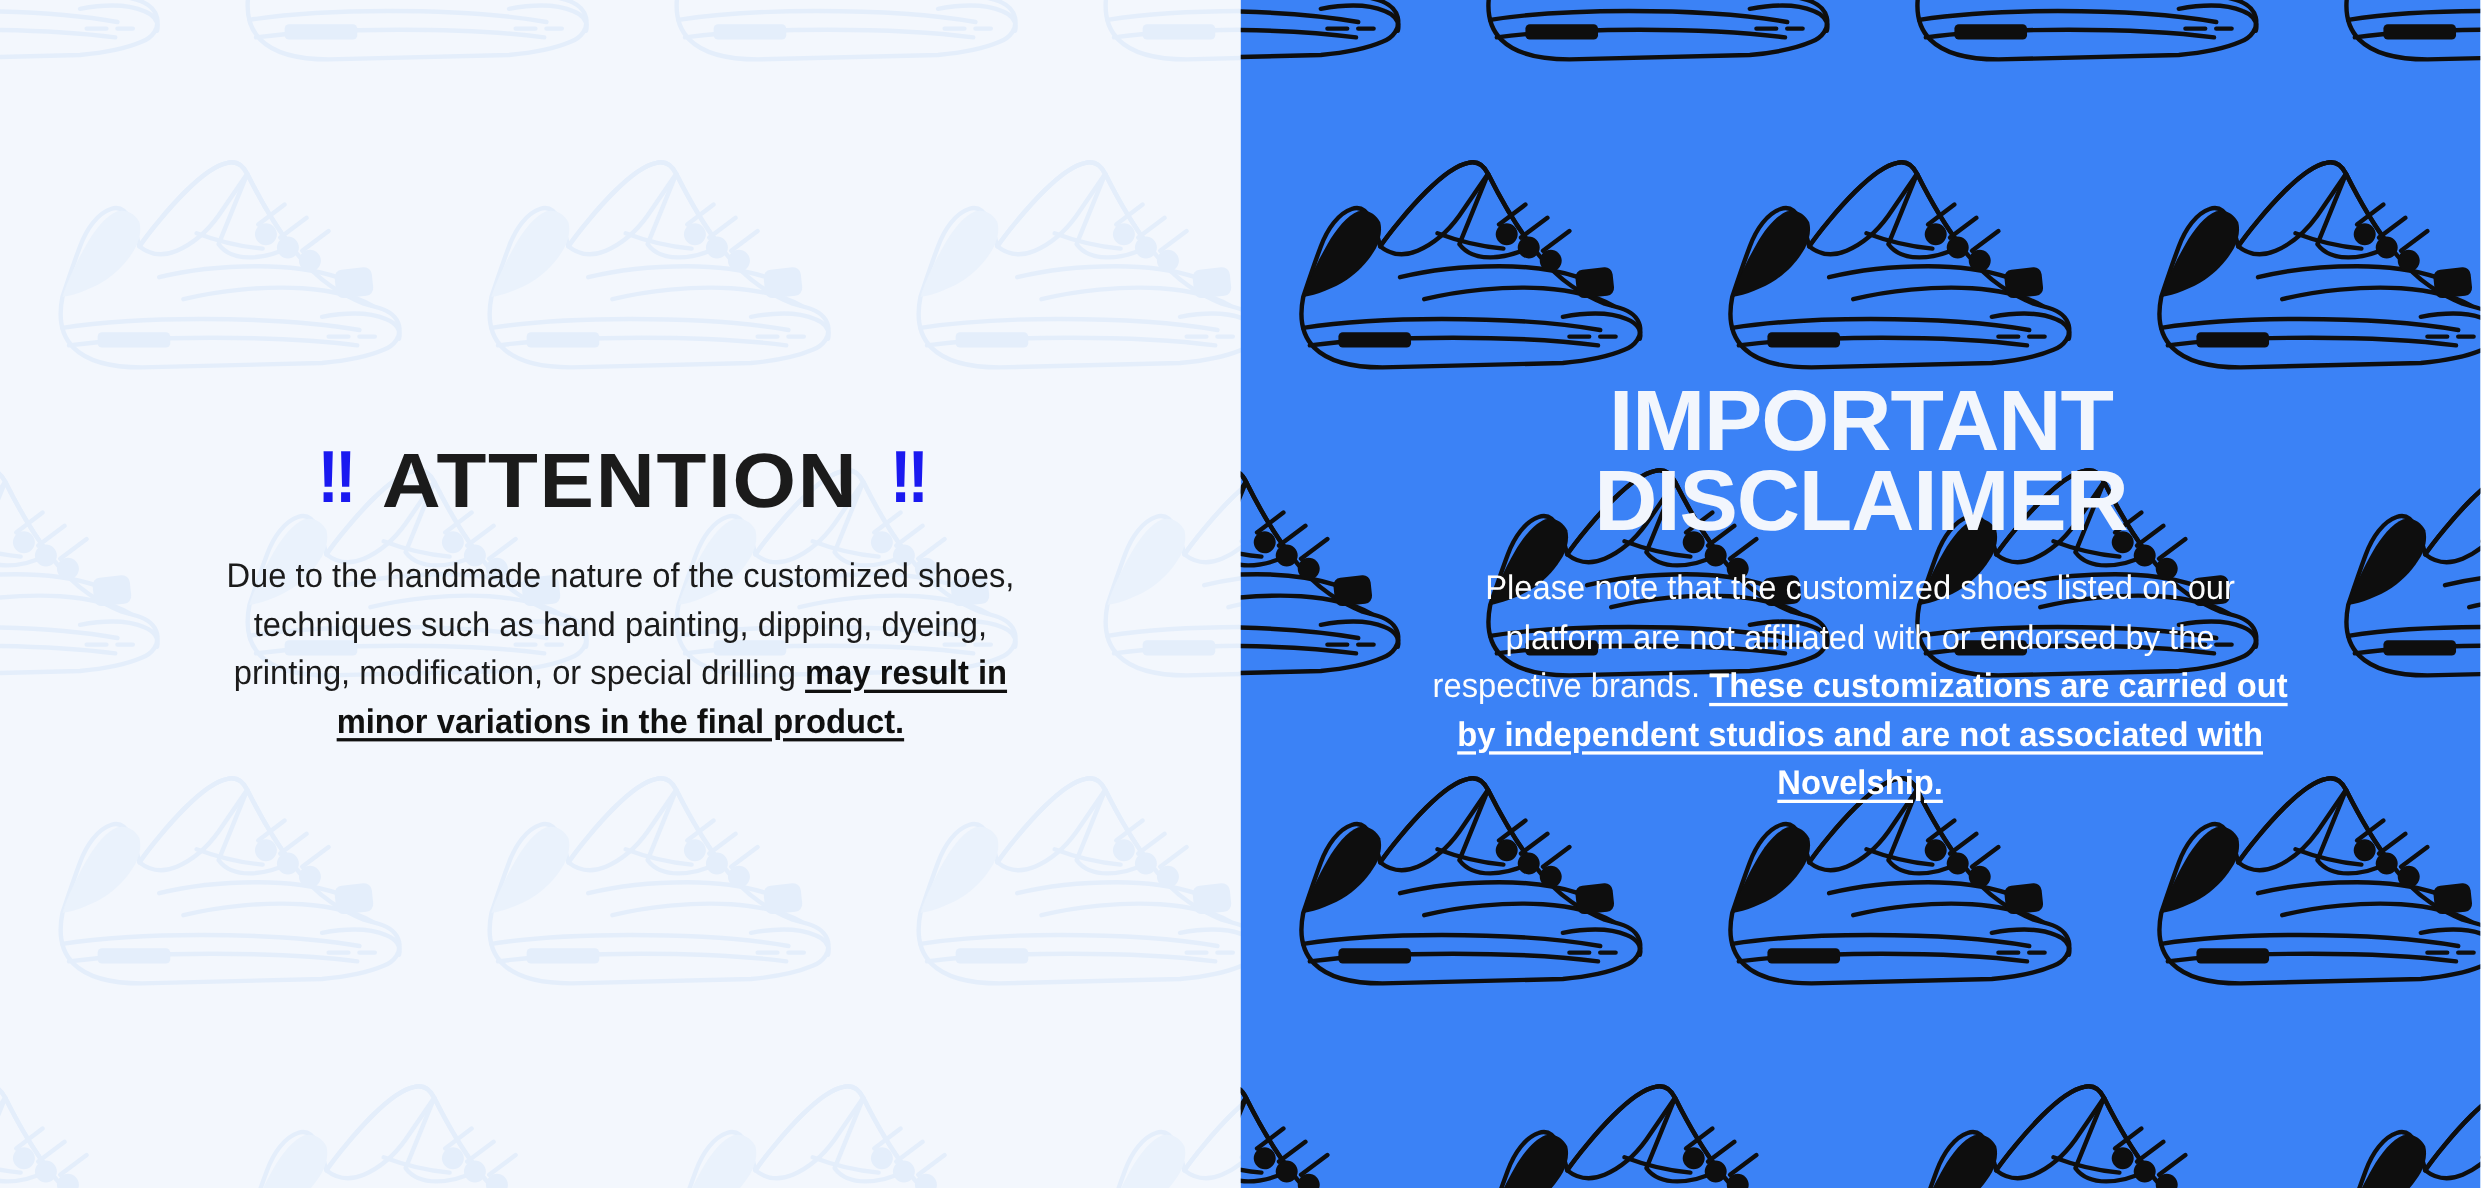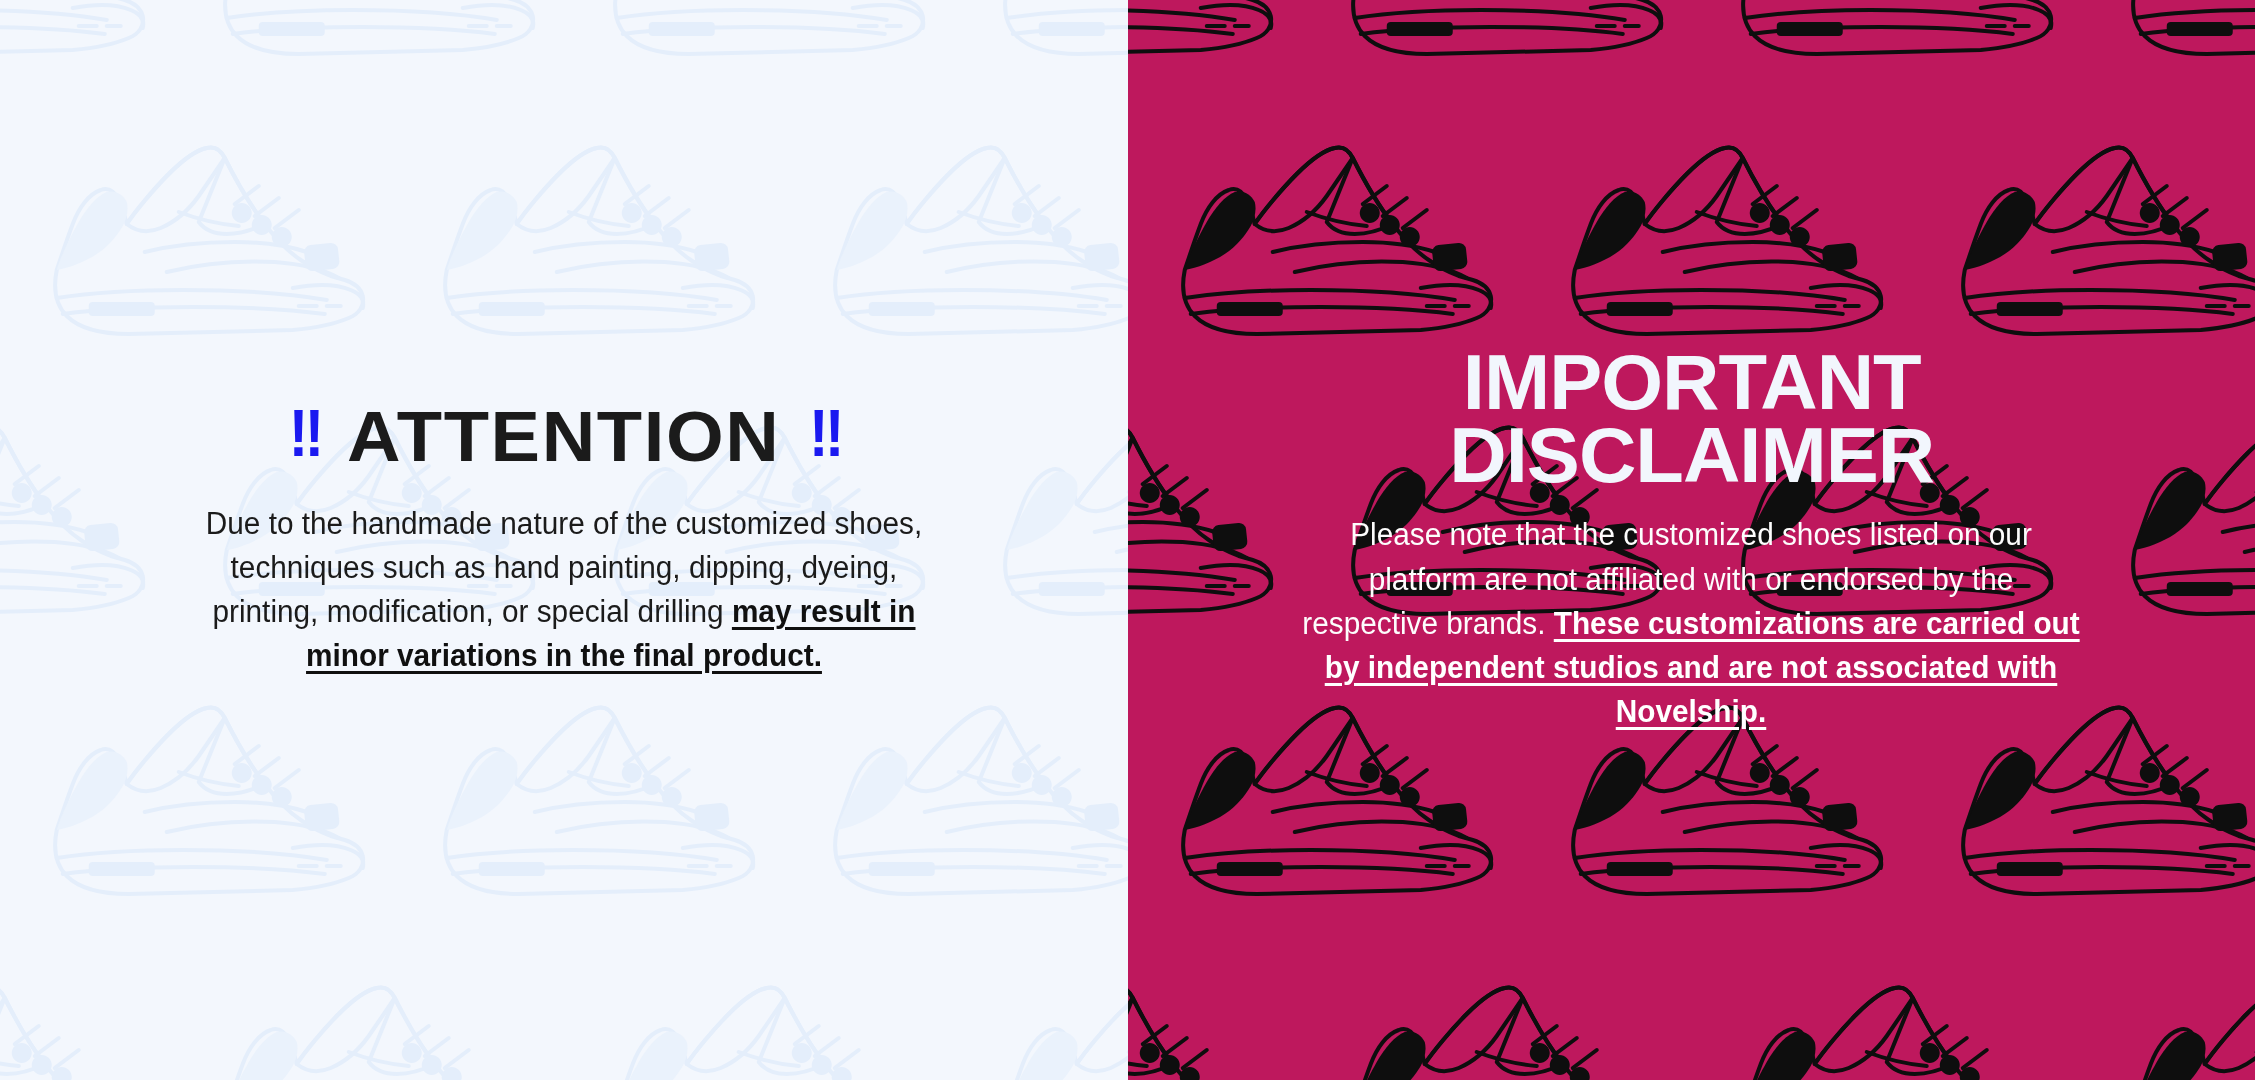--- a/index.html
+++ b/index.html
@@ -23,21 +23,21 @@
   .panel {
     position: relative;
     width: 1127.5px;
     height: 1080px;
     overflow: hidden;
     display: flex;
     align-items: center;
     justify-content: center;
   }
   .panel--light { background: #f3f7fd; }
-  .panel--dark  { background: #be185d; }
+  .panel--dark  { background: #3b82f6; }
 
   .pattern-layer {
     position: absolute;
     inset: -40px -40px -40px -40px;
     z-index: 0;
     pointer-events: none;
   }
   .pattern-layer svg { display:block; width:100%; height:100%; }
 
   .panel-content {

